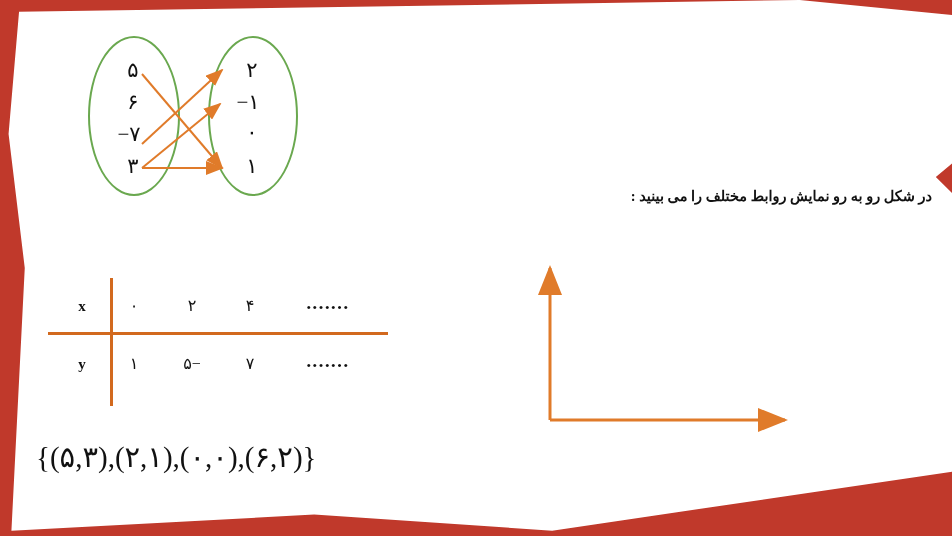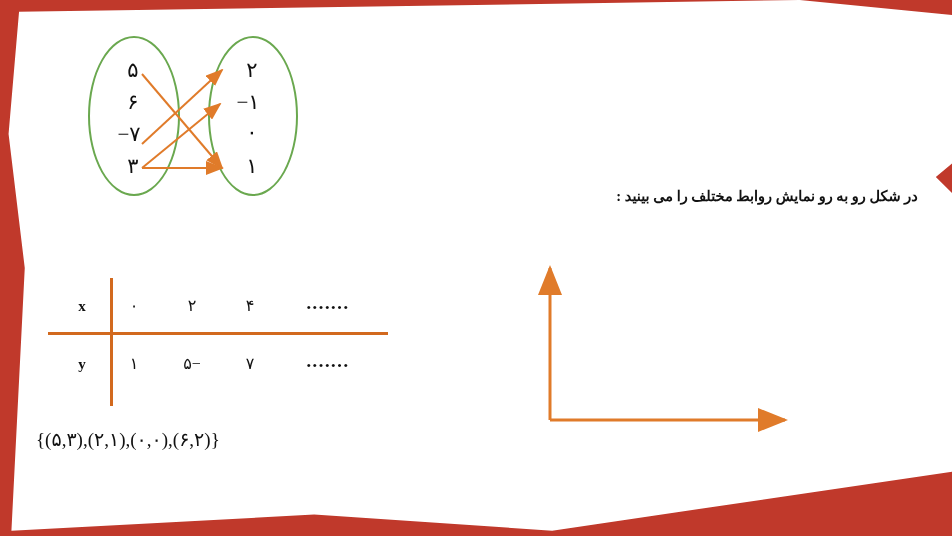--- a/index.html
+++ b/index.html
@@ -85,21 +85,21 @@
     width: 260px;
     height: 180px;
     pointer-events: none;
   }
   
   #caption {
     position: absolute;
     right: 20px;
     top: 186px;
     width: 330px;
-    text-align: center;
+    text-align: right;
     direction: rtl;
     font-family: "Liberation Serif", serif;
     font-weight: bold;
     font-size: 14.5px;
     color: #111;
     line-height: 1.5;
   }
   
   #table-area {
     position: absolute;
@@ -149,23 +149,23 @@
     position: absolute;
     left: 500px;
     top: 258px;
     width: 300px;
     height: 180px;
   }
   
   #setnotation {
     position: absolute;
     left: 36px;
-    top: 428px;
-    font-family: "Liberation Serif", serif;
-    font-size: 19px;
+    top: 440px;
+    font-family: "Liberation Serif", serif;
+    font-size: 29px;
     color: #111;
     direction: ltr;
     white-space: nowrap;
   }
 </style>
 </head>
 <body>
 
 <div id="slide">
   <div id="page"></div>

